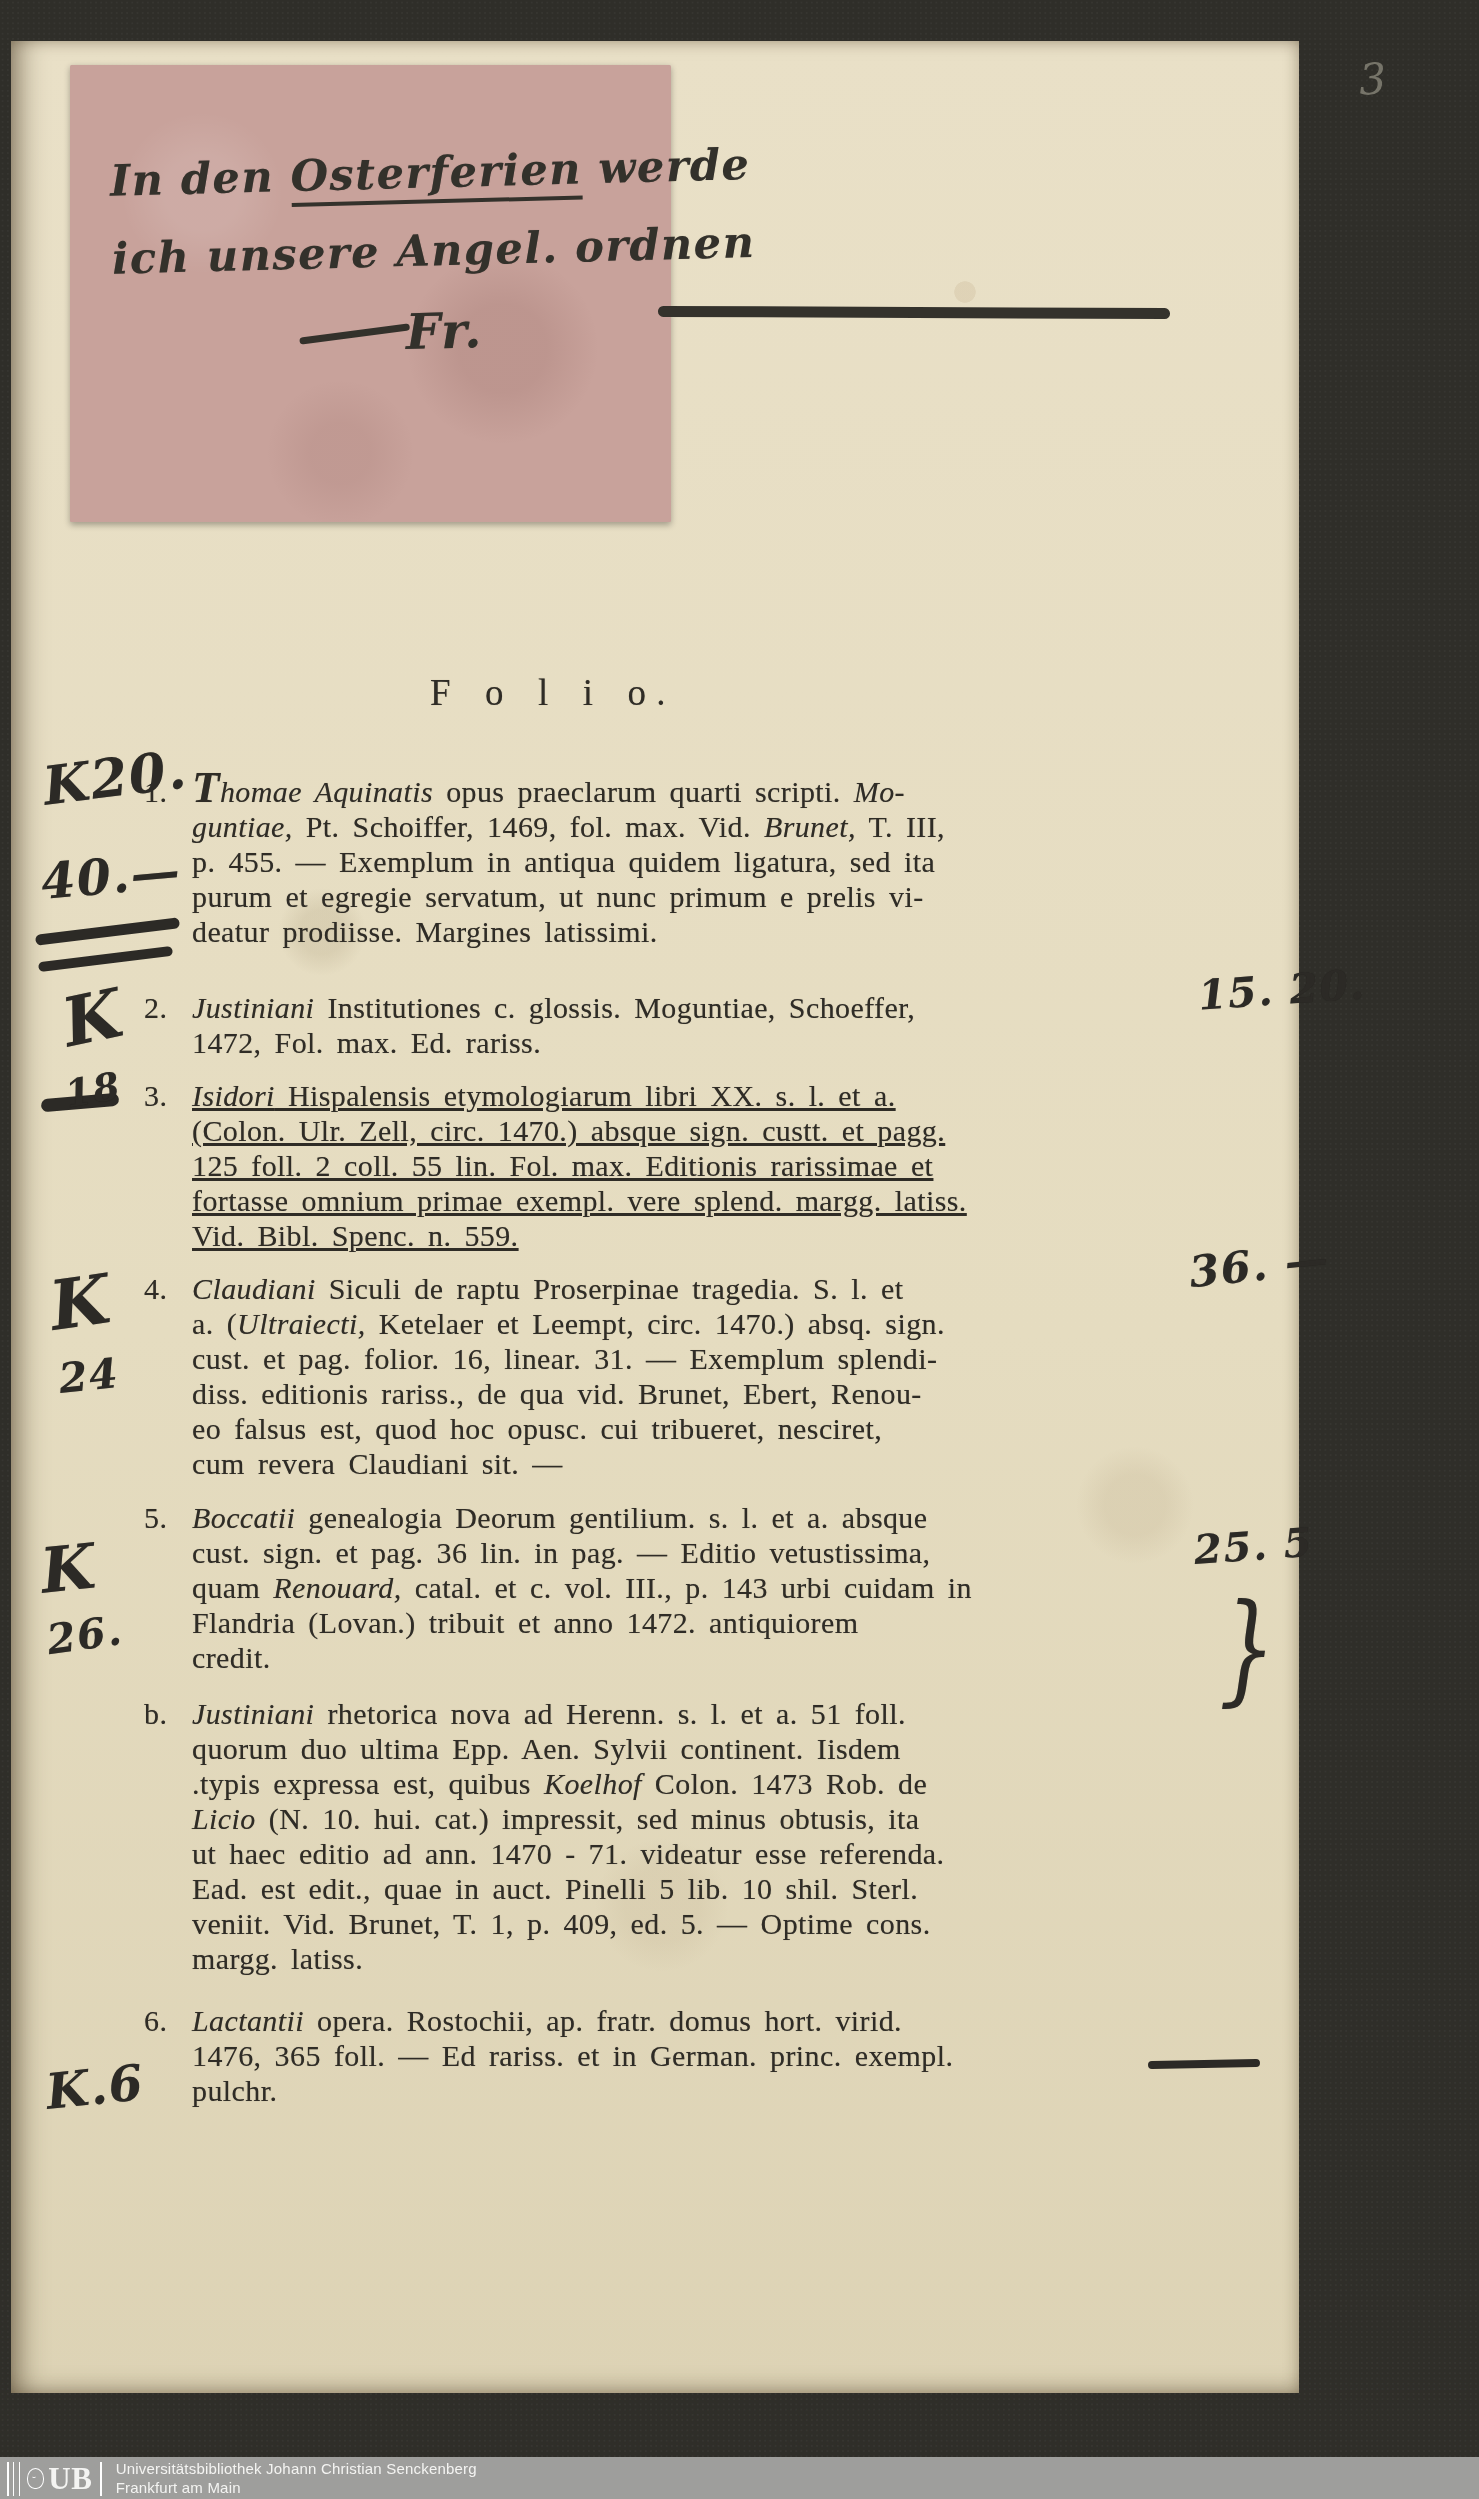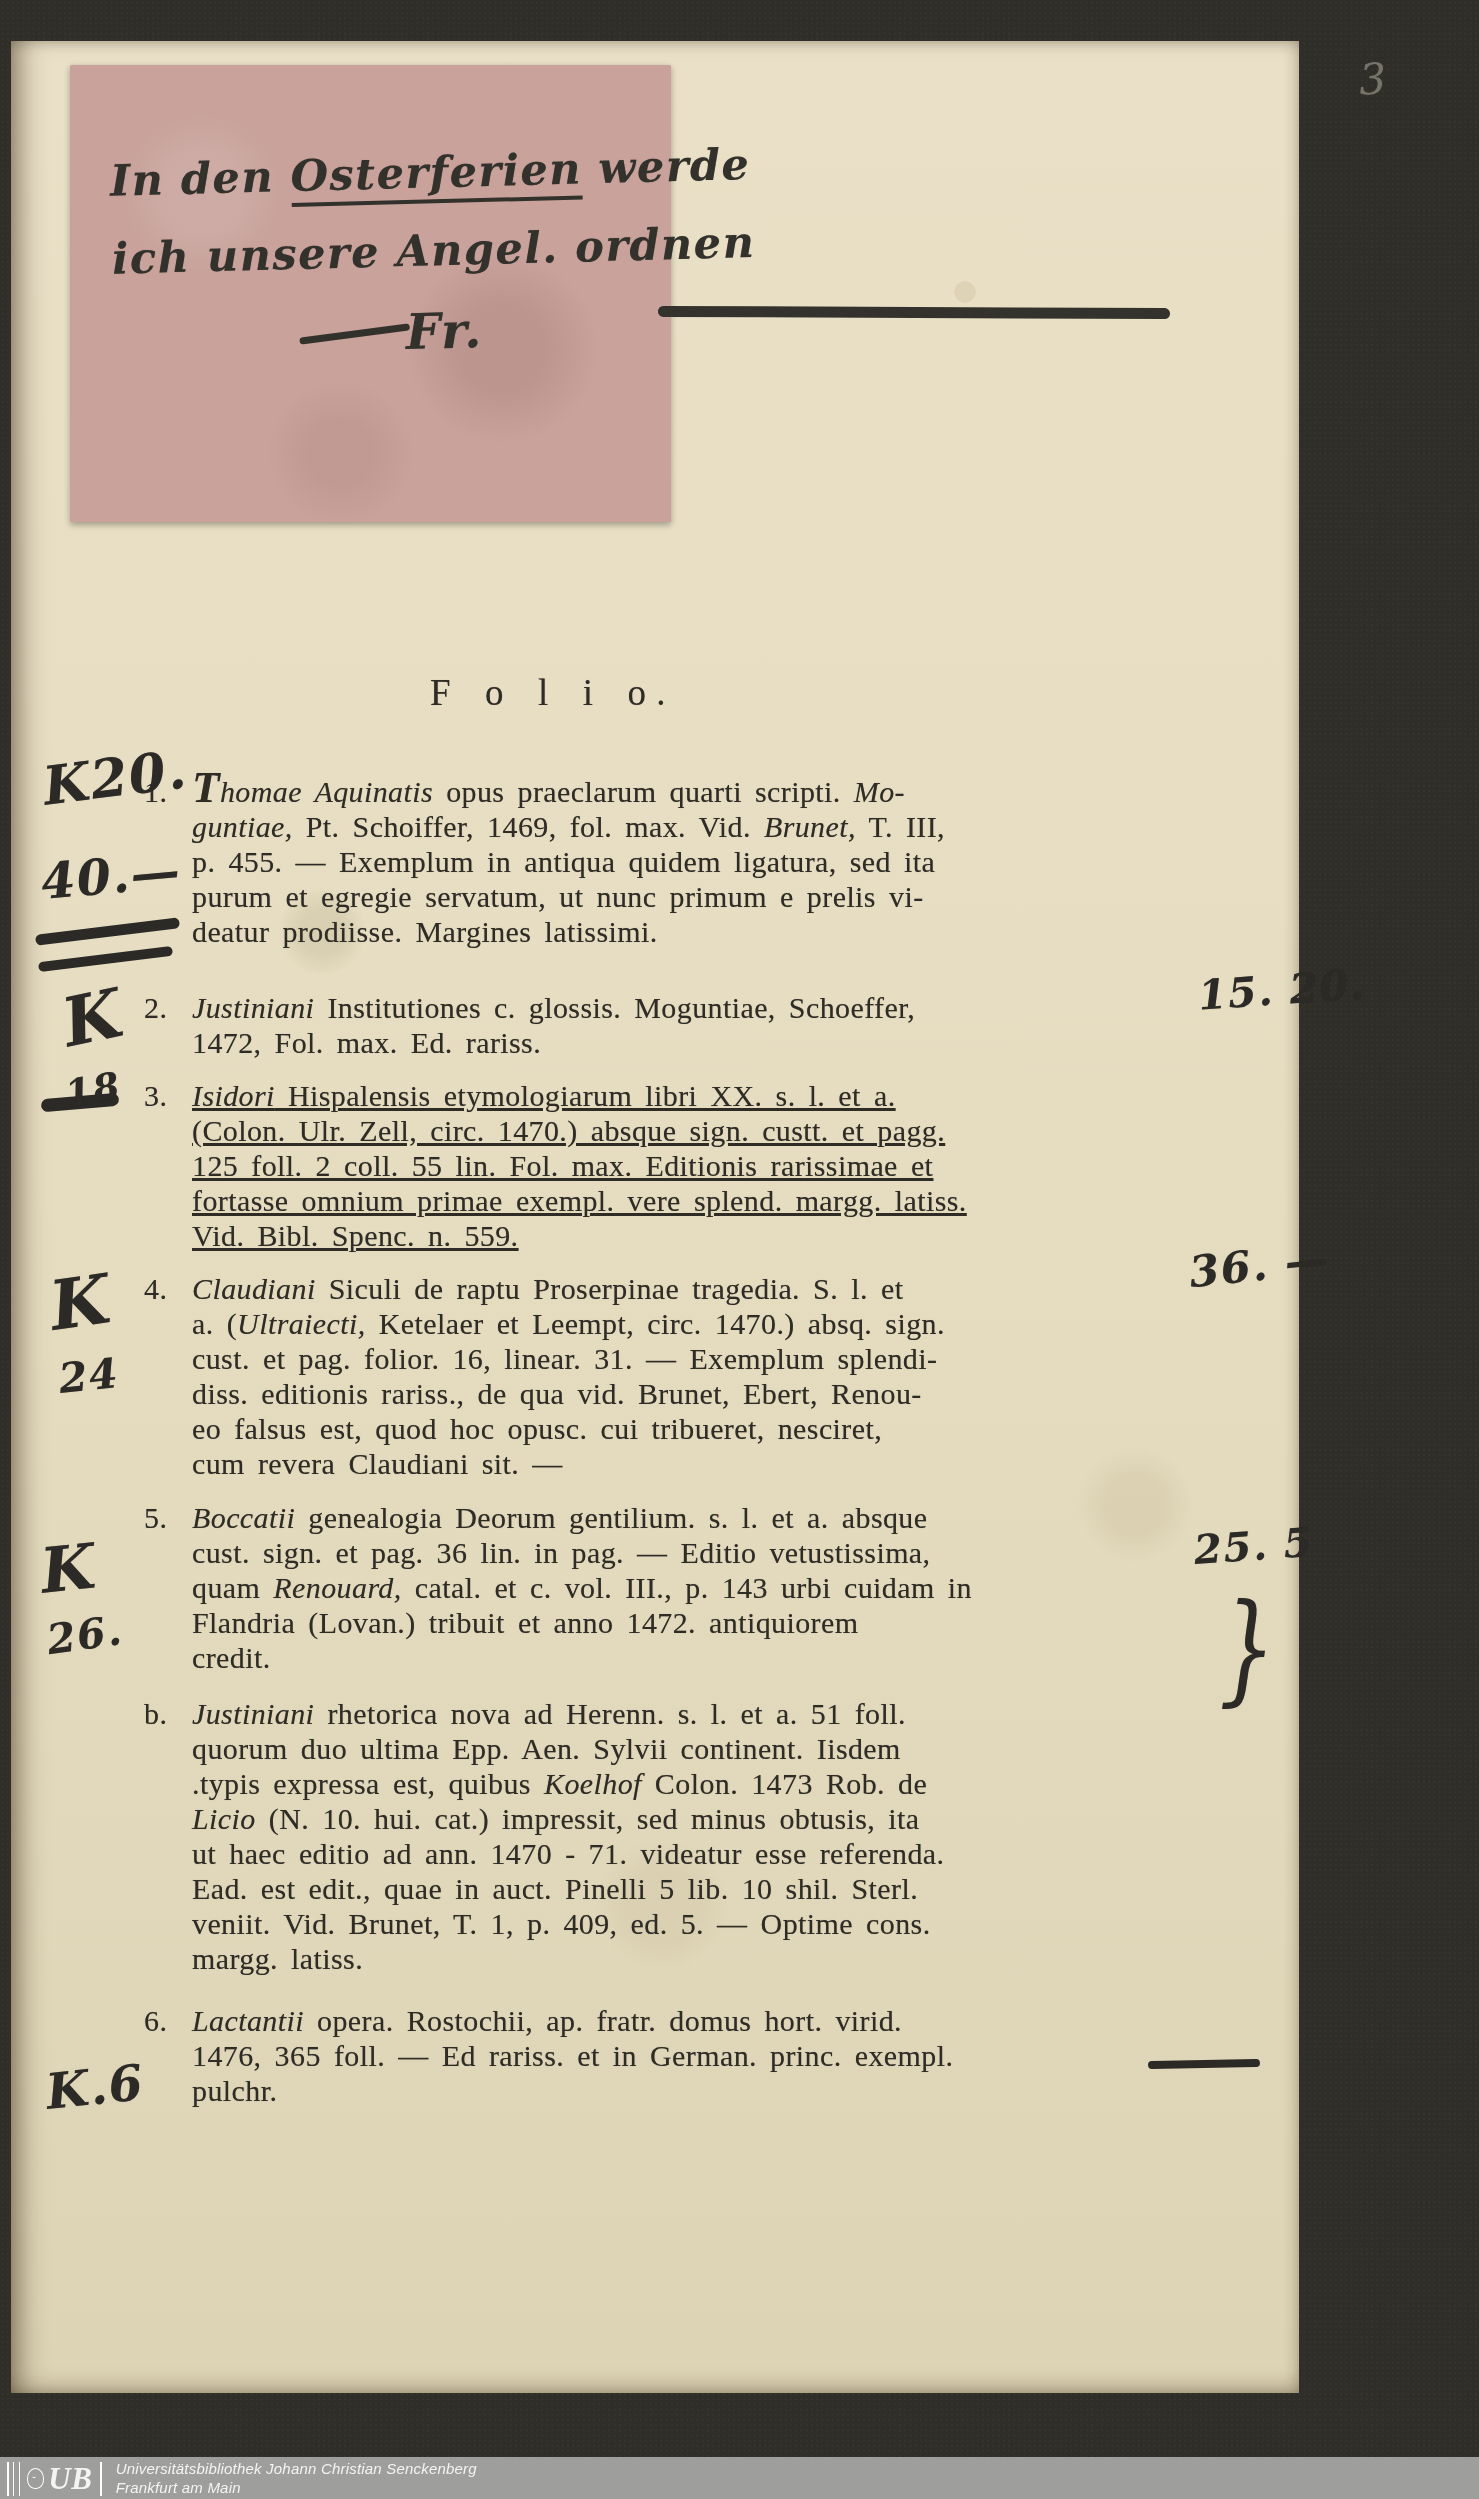--- a/index.html
+++ b/index.html
@@ -91,21 +91,21 @@
   .stroke { position:absolute; background:#2c2a26; border-radius:6px; z-index:5; }
   .stroke.u1 { left:35px;  top:926px; width:145px; height:11px; transform:rotate(-7deg); }
   .stroke.u2 { left:38px;  top:954px; width:135px; height:9.6px; transform:rotate(-7deg); }
   .stroke.d3 { left:41px;  top:1096px; width:78px; height:13.3px; transform:rotate(-5deg); border-radius:7.4px; }
   .stroke.d6 { left:1148px; top:2060px; width:112px; height:8.1px; transform:rotate(-1deg); }
 
   
   .banner {
     position:absolute; left:0; bottom:0; width:1479px; height:43px;
     background:#9e9e9c; display:flex; align-items:center;
-    font-family:"Liberation Sans", sans-serif; color:#f4f4f2;font-style:italic;
+    font-family:"Liberation Sans", sans-serif; color:#f4f4f2;
   }
   .logo { display:flex; align-items:center; height:35px; margin-left:7.4px; }
   .logo-bars { width:18px; height:34px;
     background:repeating-linear-gradient(90deg,#fff 0 1.5px, transparent 1.5px 6px); }
   .logo-head { width:15px; height:19px; border:1.5px solid #fff; border-radius:50% 50% 45% 45%;
     margin:0 4.4px 0 1.5px; position:relative; }
   .logo-head::after { content:""; position:absolute; left:3.7px; top:6px; width:4.4px; height:2.2px;
     border-bottom:1.5px solid #fff; border-radius:50%; }
   .logo-ub { font-family:"Liberation Serif", serif; font-weight:700; font-size:31px;
     letter-spacing:0.7px; line-height:34px; }

